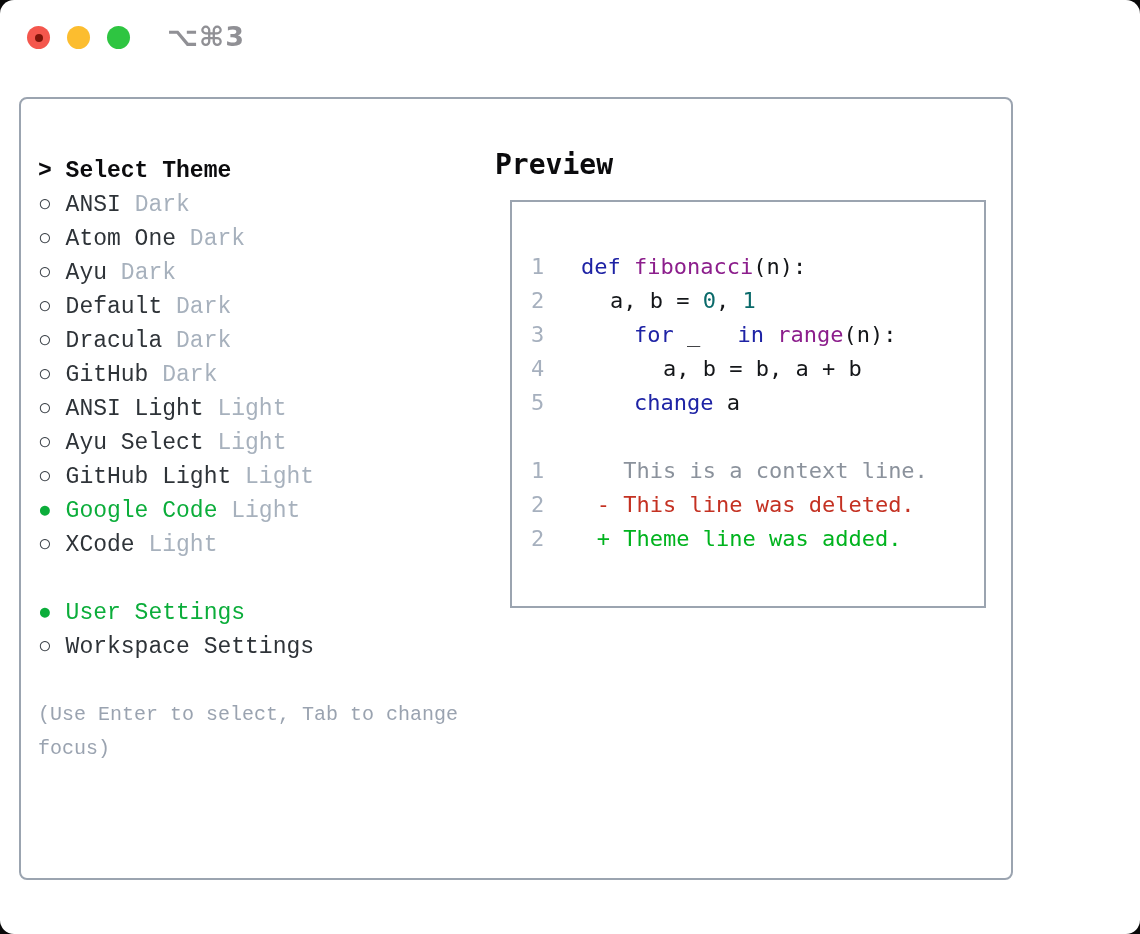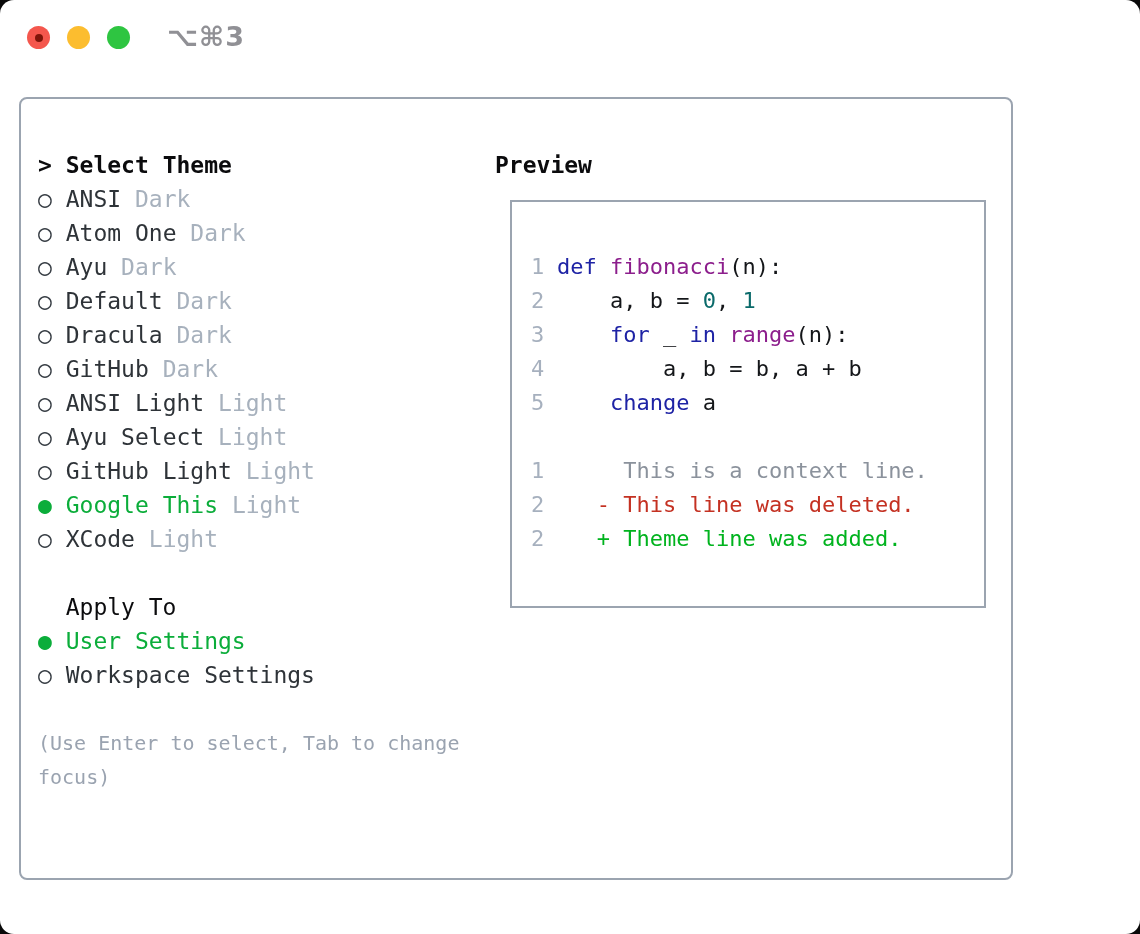--- a/index.html
+++ b/index.html
@@ -20,40 +20,40 @@
     position:absolute;left:167px;top:21px;
     font-family:"DejaVu Sans","Liberation Sans",sans-serif;
     font-size:27px;font-weight:600;color:var(--titlebar-text);letter-spacing:1px;
   }
   
   .panel{
     position:absolute;left:19px;top:97px;width:994px;height:783px;box-sizing:border-box;
     border:2px solid var(--panel-border);border-radius:8px;background:#fff;
   }
   
-  .left-col{position:absolute;left:17px;top:49px;width:436px;font-size:23px;line-height:34px;color:var(--list-text);}
+  .left-col{position:absolute;left:17px;top:55px;width:436px;font-size:23px;line-height:34px;color:var(--list-text);font-family:Liberation Mono, monospace;}
   .row{white-space:pre;height:34px;}
   .row .bullet{color:#3a4047;}
   .row.selected .bullet,.row.selected .opt-name{color:var(--accent-green);}
   .gap1{margin-right:1ch;}
   .header-row{font-weight:bold;color:var(--heading-text);}
   .variant{color:var(--variant-muted);margin-left:1ch;}
   .spacer{height:34px;}
   .apply-title{color:var(--heading-text);text-indent:2ch;}
   .hint{margin:0;font-size:20px;line-height:34px;color:var(--hint-text);white-space:normal;}
   
-  .preview-title{position:absolute;left:474px;top:49px;font-size:23px;line-height:34px;font-weight:bold;color:var(--heading-text);}
+  .preview-title{position:absolute;left:474px;top:49px;font-size:28px;line-height:34px;font-weight:bold;color:var(--heading-text);}
   .preview-box{
     position:absolute;left:489px;top:101px;width:476px;height:408px;box-sizing:border-box;
     border:2px solid var(--panel-border);background:#fff;
     padding:48px 0 0 19px;font-size:22px;line-height:34px;
   }
   .cline{display:flex;white-space:pre;height:34px;}
   .ln{flex:none;width:13px;margin-right:13px;color:var(--line-number);}
-  .tok-kw{color:var(--syntax-keyword);}
+  .tok-kw{color:var(--syntax-keyword);margin-left:24px;}
   .tok-fn{color:var(--syntax-function);}
   .tok-num{color:var(--syntax-literal);}
   .tok-pl{color:var(--syntax-plain);}
   .tok-ctx{color:var(--context-line);}
   .tok-del{color:var(--diff-deleted);}
   .tok-add{color:var(--diff-added);}
 </style>
 </head>
 <body>
 
@@ -76,26 +76,25 @@
       <div id="theme-list">
           <div class="row"><span class="bullet gap1">○</span><span class="opt-name">ANSI</span><span class="variant">Dark</span></div>
           <div class="row"><span class="bullet gap1">○</span><span class="opt-name">Atom One</span><span class="variant">Dark</span></div>
           <div class="row"><span class="bullet gap1">○</span><span class="opt-name">Ayu</span><span class="variant">Dark</span></div>
           <div class="row"><span class="bullet gap1">○</span><span class="opt-name">Default</span><span class="variant">Dark</span></div>
           <div class="row"><span class="bullet gap1">○</span><span class="opt-name">Dracula</span><span class="variant">Dark</span></div>
           <div class="row"><span class="bullet gap1">○</span><span class="opt-name">GitHub</span><span class="variant">Dark</span></div>
           <div class="row"><span class="bullet gap1">○</span><span class="opt-name">ANSI Light</span><span class="variant">Light</span></div>
           <div class="row"><span class="bullet gap1">○</span><span class="opt-name">Ayu Select</span><span class="variant">Light</span></div>
           <div class="row"><span class="bullet gap1">○</span><span class="opt-name">GitHub Light</span><span class="variant">Light</span></div>
-          <div class="row selected"><span class="bullet gap1">●</span><span class="opt-name">Google This</span><span class="variant">Light</span></div>
+          <div class="row selected"><span class="bullet gap1">●</span><span class="opt-name">Google Code</span><span class="variant">Light</span></div>
           <div class="row"><span class="bullet gap1">○</span><span class="opt-name">XCode</span><span class="variant">Light</span></div>
         </div>
 
       <div class="spacer"></div>
-      <div class="row apply-title">Apply To</div>
 
       <div id="apply-options">
           <div class="row selected"><span class="bullet gap1">●</span><span class="opt-name">User Settings</span></div>
           <div class="row"><span class="bullet gap1">○</span><span class="opt-name">Workspace Settings</span></div>
         </div>
 
       <div class="spacer"></div>
       <p class="hint">(Use Enter to select, Tab to change focus)</p>
     </div>
 

